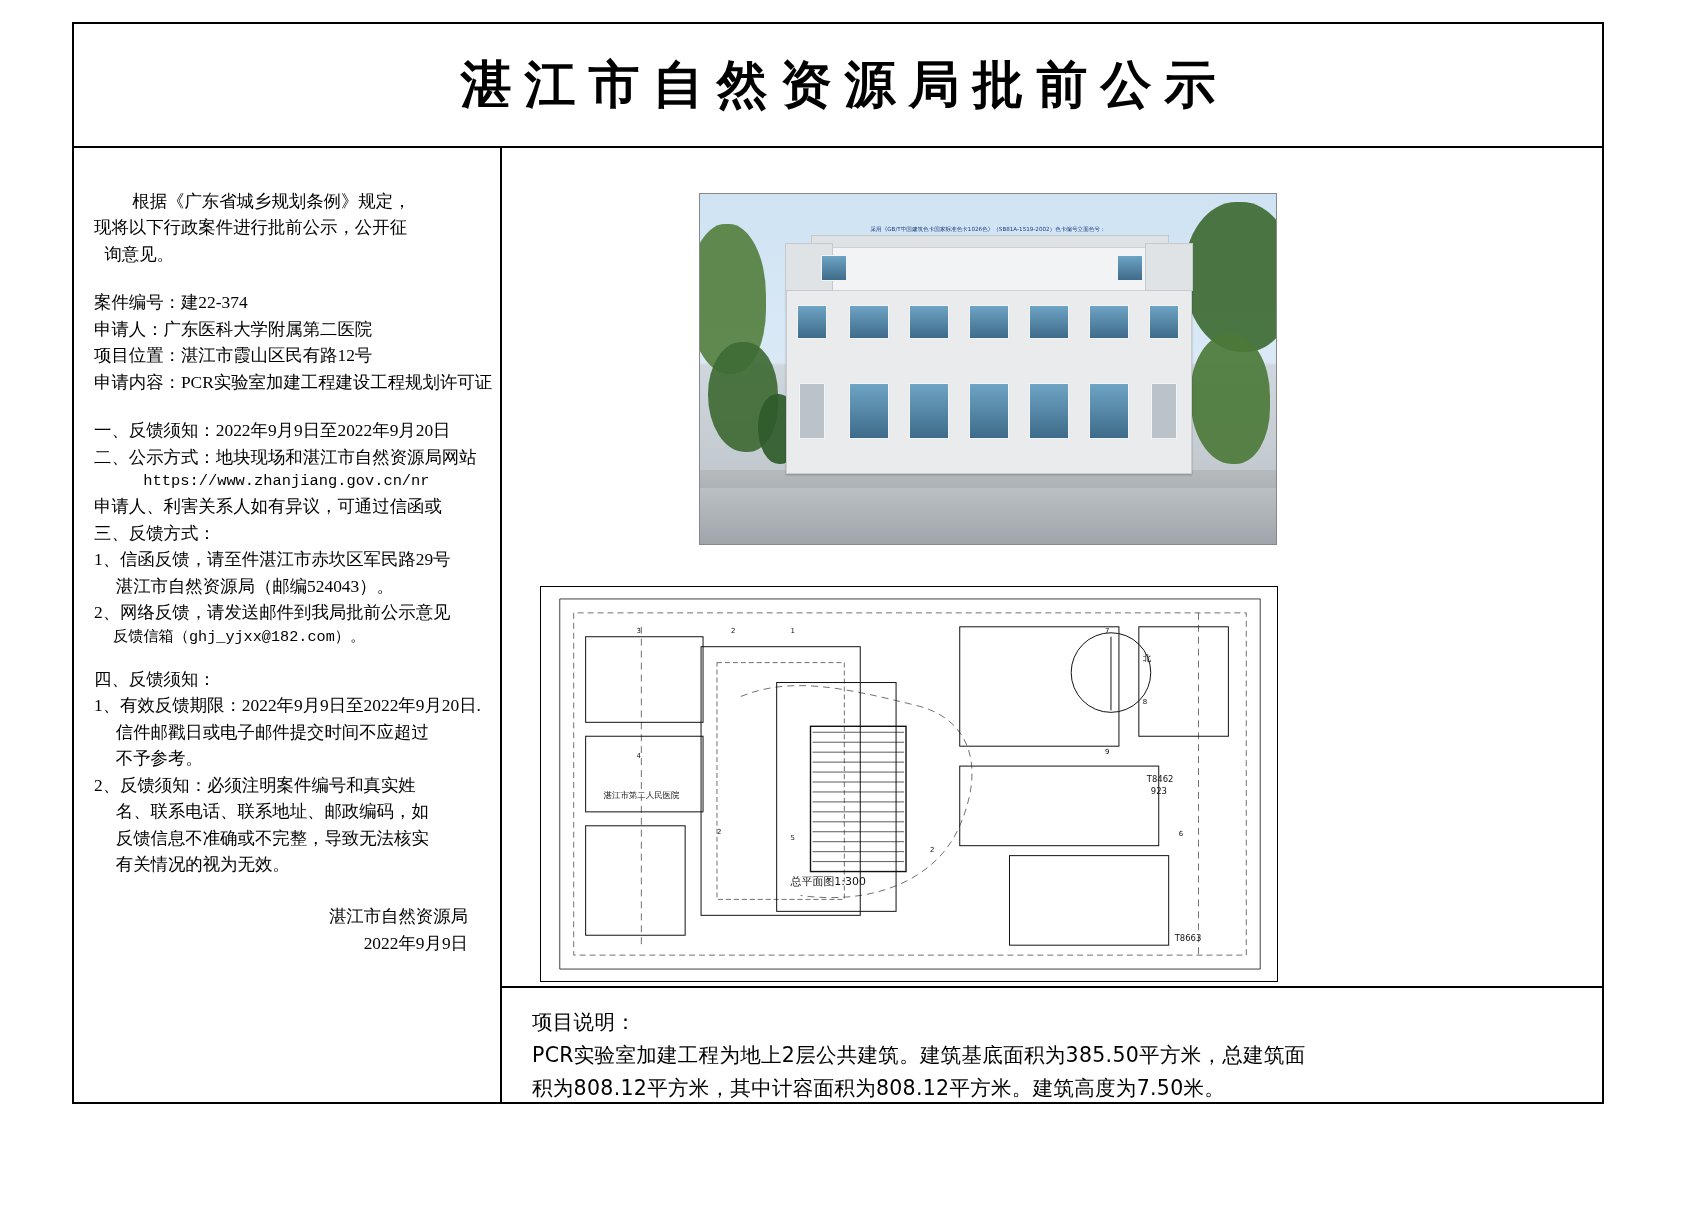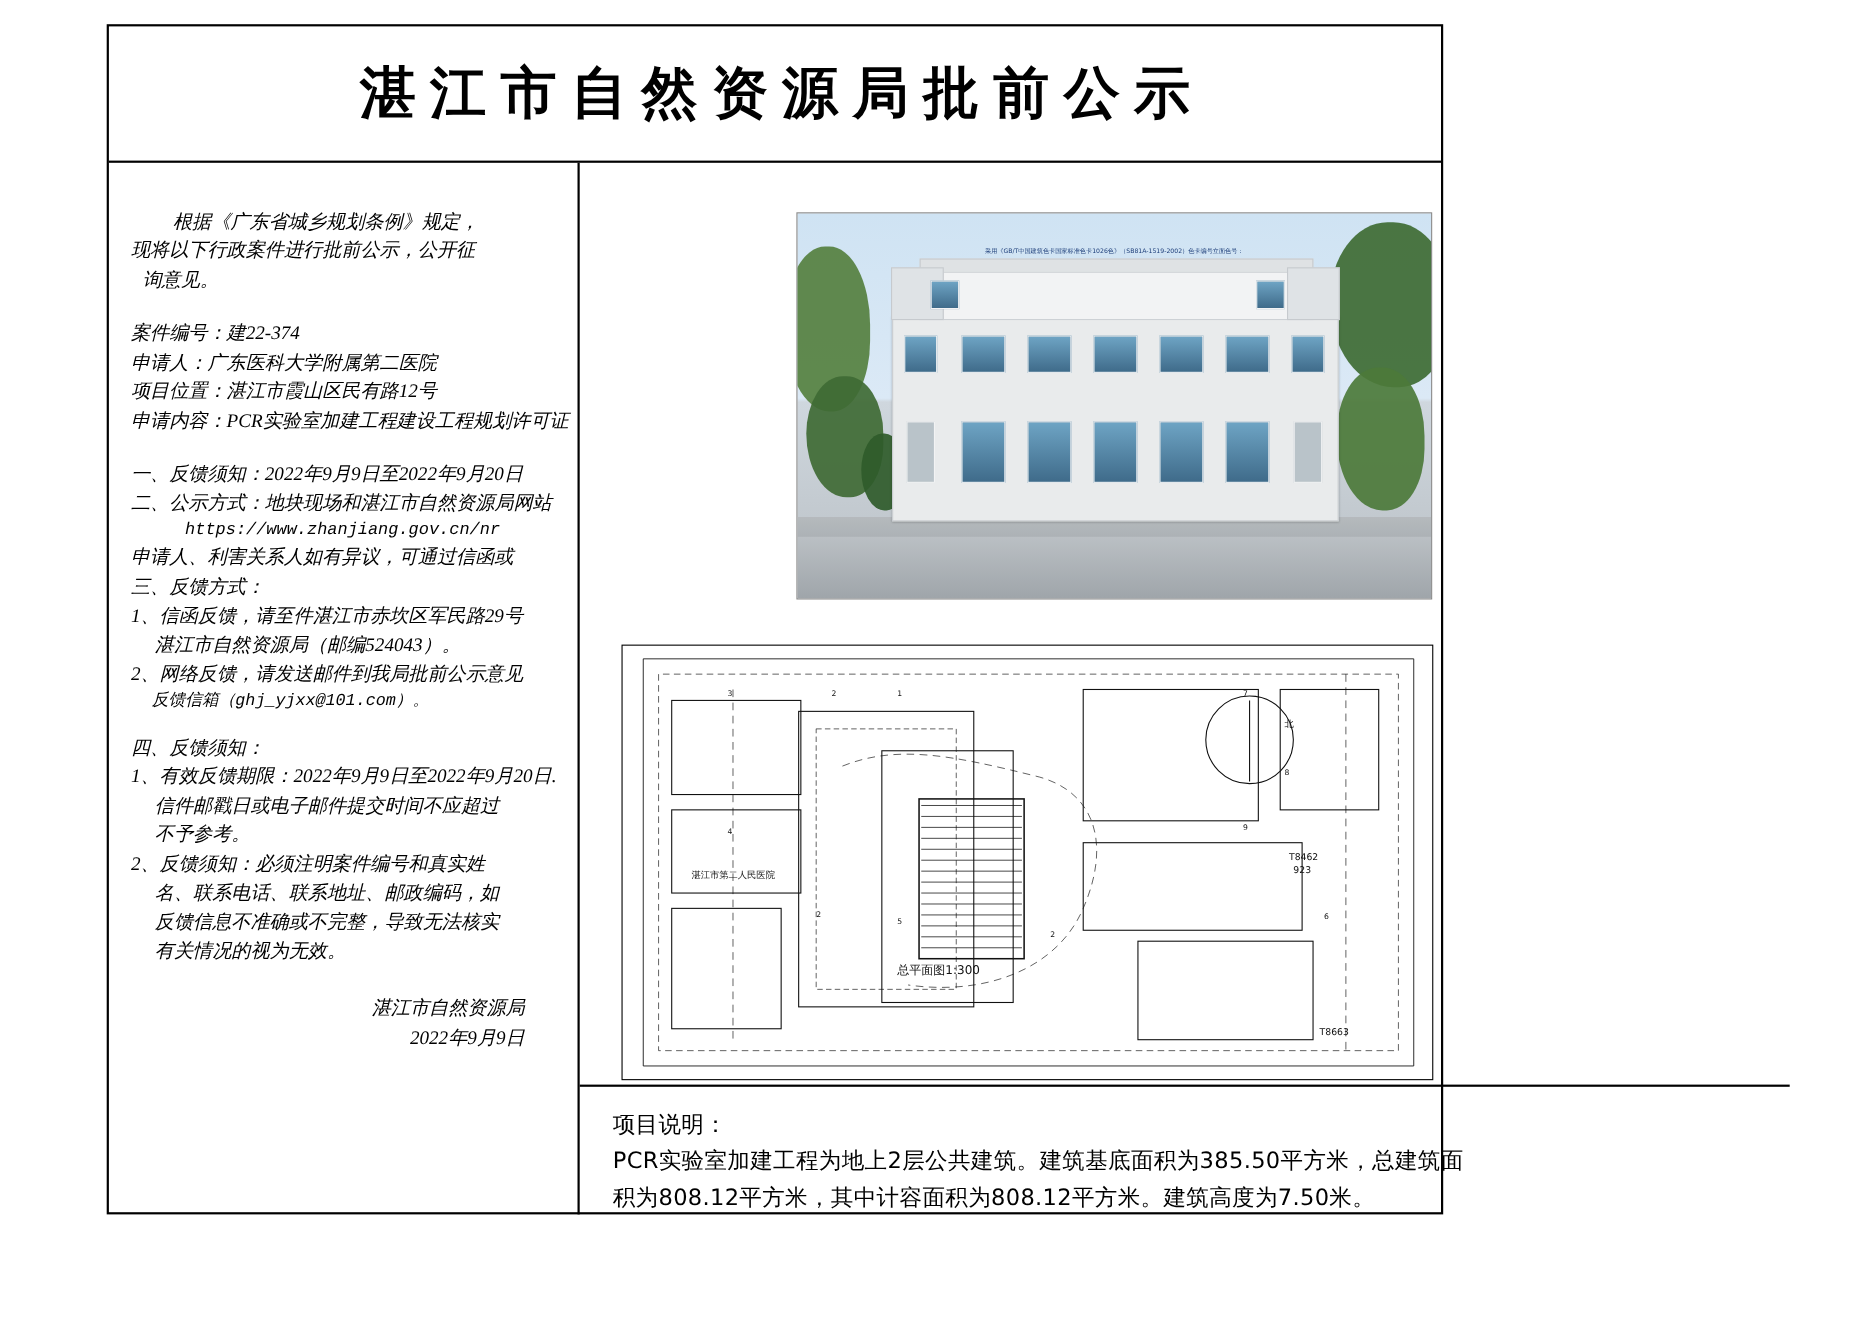--- a/index.html
+++ b/index.html
@@ -13,26 +13,25 @@
     font-family: "Liberation Serif", "DejaVu Serif", serif;
     color: #000;
     overflow: hidden;
   }
 
   
   .sheet {
     position: absolute;
     left: 72px;
     top: 22px;
-    width: 1215px;
+    width: 1532px;
     height: 1082px;
     border: 2px solid #000;
     box-sizing: border-box;
     background: #fff;
-    margin-left: 25px;
   }
 
   
   .title-band {
     position: absolute;
     left: 0; top: 0;
     width: 100%;
     height: 124px;
     border-bottom: 2px solid #000;
     box-sizing: border-box;
@@ -54,24 +53,23 @@
     position: absolute;
     left: 0;
     top: 124px;
     width: 428px;
     height: 956px;
     border-right: 2px solid #000;
     box-sizing: border-box;
     padding: 0;
   }
   .left-inner {
-    padding: 40px 34px 0 20px;
+    padding: 40px 18px 0 20px;
     font-size: 17.4px;
     line-height: 1.52;
-    font-style: italic;
   }
   .p-intro {
     text-indent: 2.2em;
     margin: 0 0 6px 0;
   }
   .p-intro .l2 { display:block; text-indent: 0; }
   .p-intro .l3 { display:block; text-indent: 0.6em; }
 
   .block {
     margin-top: 22px;
@@ -282,21 +280,21 @@
         <p class="line">二、公示方式：地块现场和湛江市自然资源局网站</p>
         <p class="line ind3 mono-url">https://www.zhanjiang.gov.cn/nr</p>
         <p class="line">申请人、利害关系人如有异议，可通过信函或</p>
       </div>
 
       <div>
         <p class="line">三、反馈方式：</p>
         <p class="line">1、信函反馈，请至件湛江市赤坎区军民路29号</p>
         <p class="line ind1">湛江市自然资源局（邮编524043）。</p>
         <p class="line">2、网络反馈，请发送邮件到我局批前公示意见</p>
-        <p class="line ind1 mono-mail">反馈信箱（ghj_yjxx@101.com）。</p>
+        <p class="line ind1 mono-mail">反馈信箱（ghj_yjxx@182.com）。</p>
       </div>
 
       <div class="gap-m">
         <p class="line">四、反馈须知：</p>
         <p class="line">1、有效反馈期限：2022年9月9日至2022年9月20日.</p>
         <p class="line ind1">信件邮戳日或电子邮件提交时间不应超过</p>
         <p class="line ind1">不予参考。</p>
         <p class="line">2、反馈须知：必须注明案件编号和真实姓</p>
         <p class="line ind1">名、联系电话、联系地址、邮政编码，如</p>
         <p class="line ind1">反馈信息不准确或不完整，导致无法核实</p>

